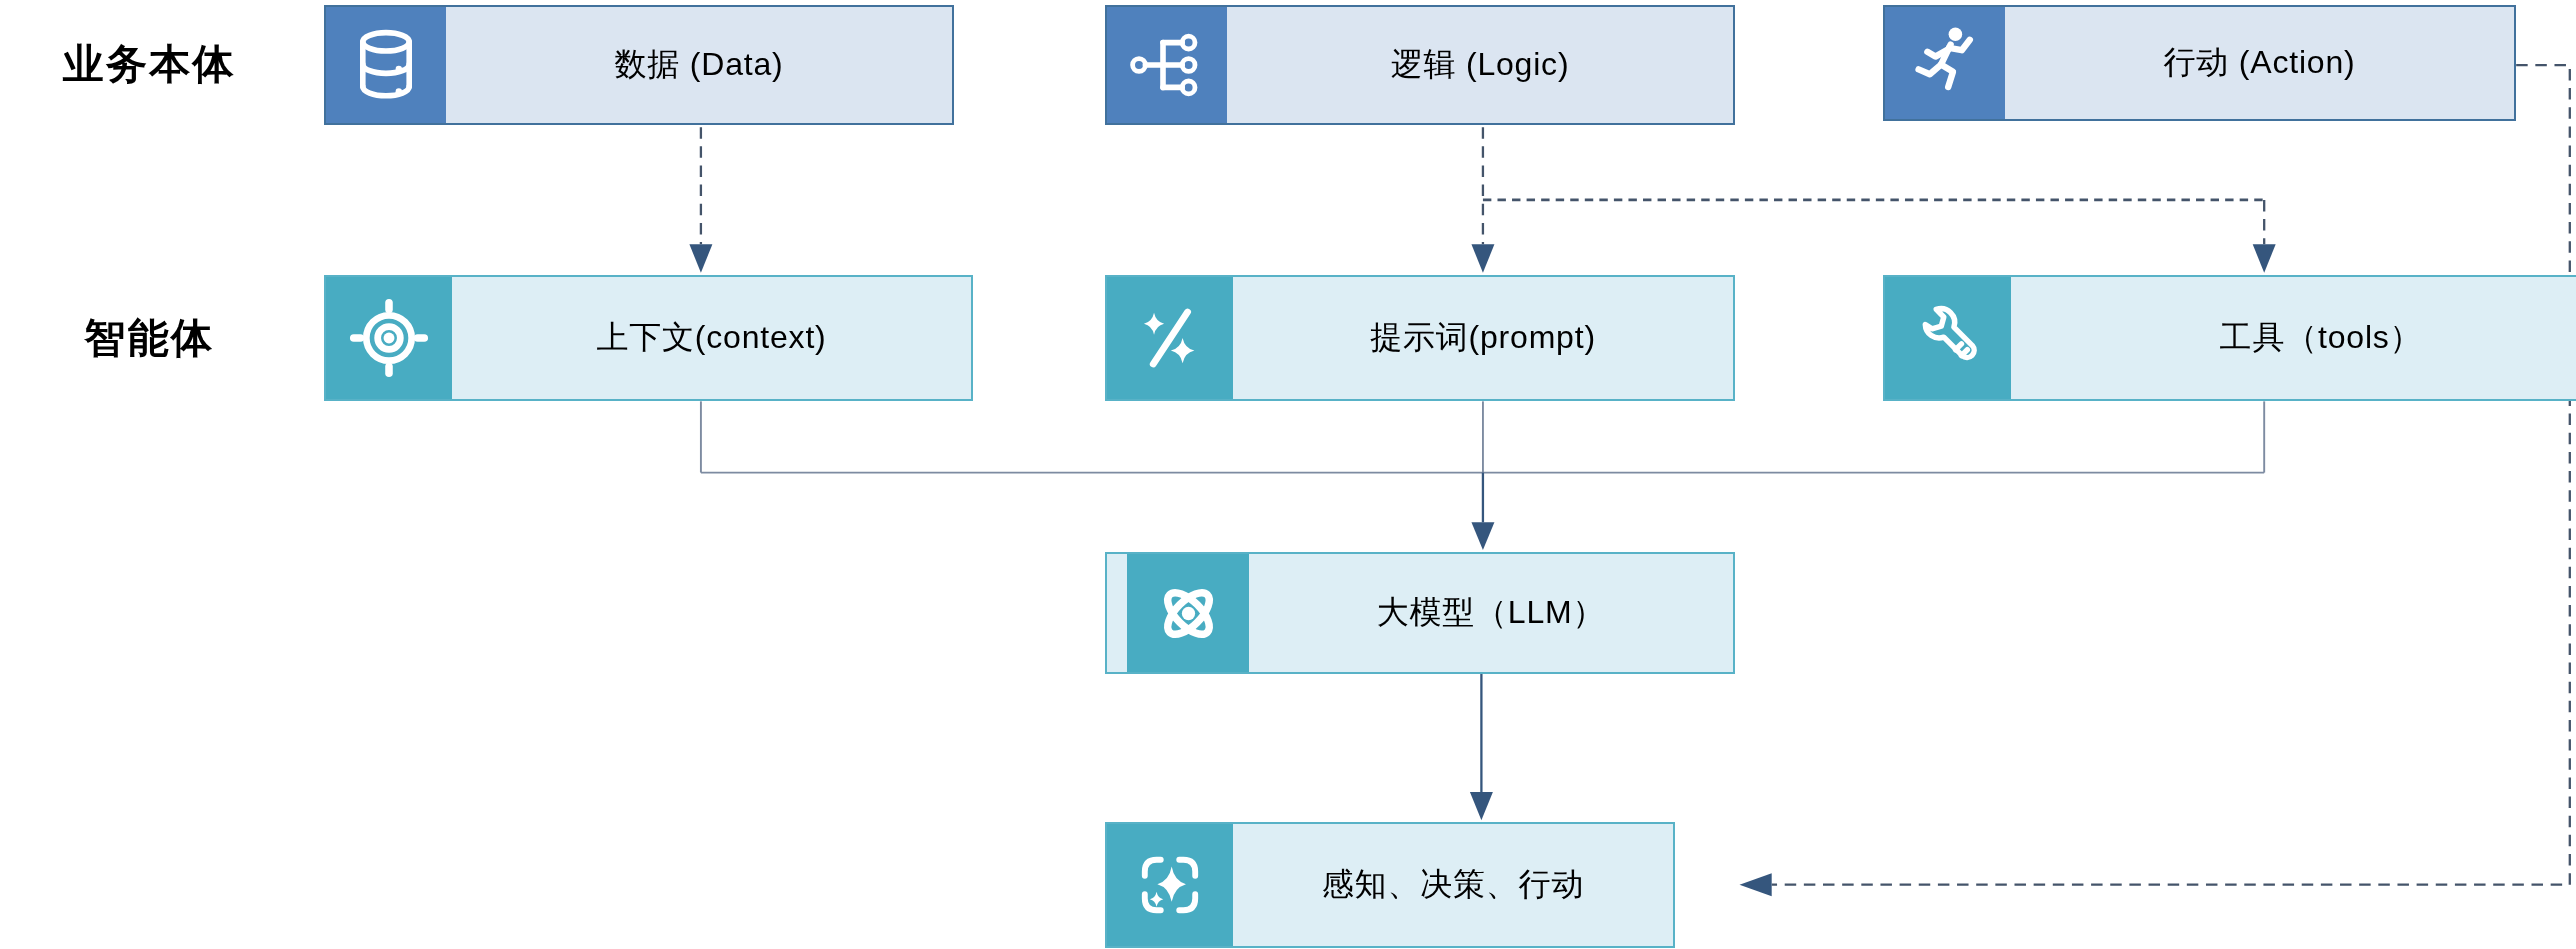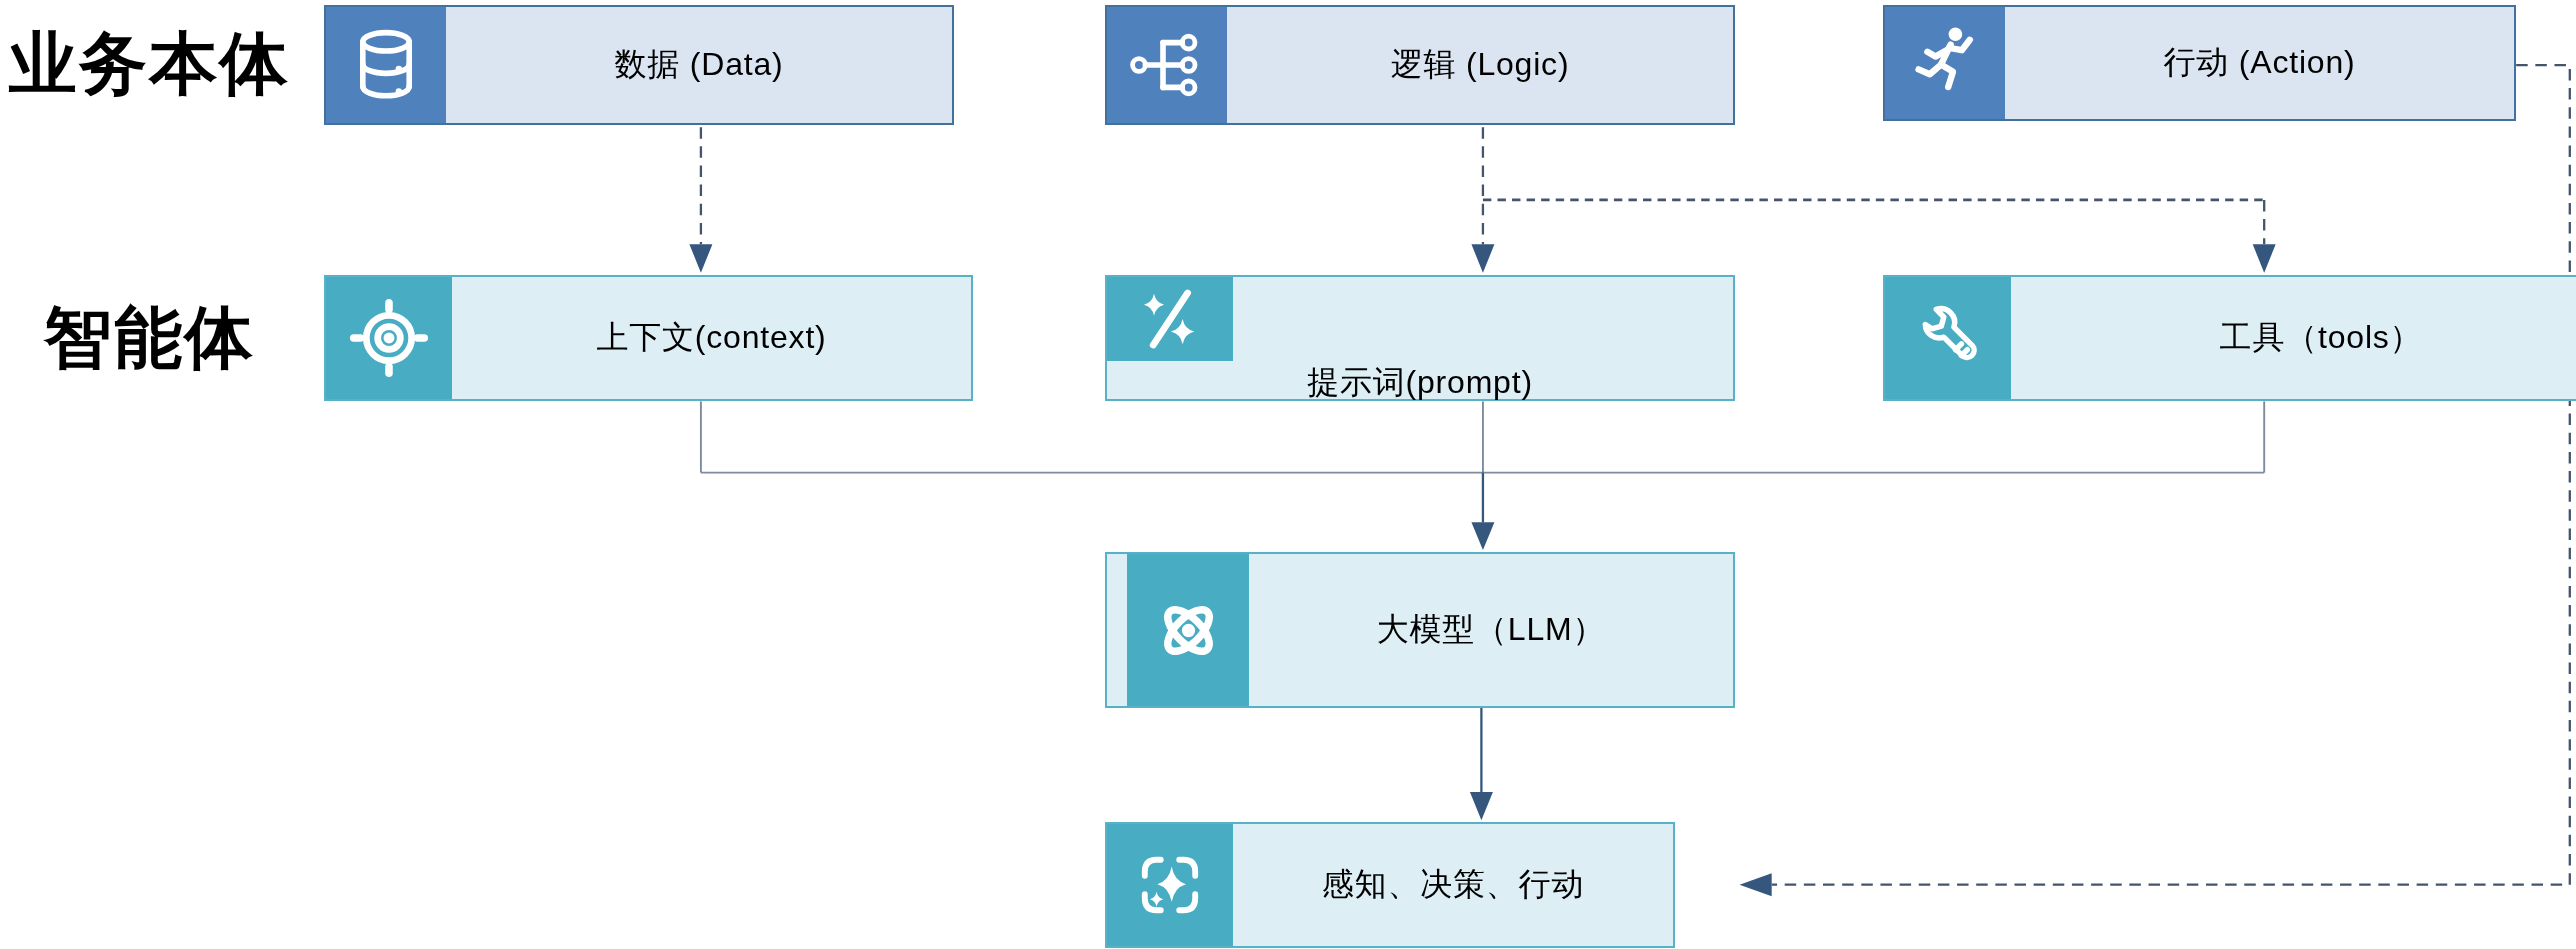--- a/index.html
+++ b/index.html
@@ -3,21 +3,21 @@
 <meta charset="utf-8">
 <style>
   html,body{margin:0;padding:0;}
   body{
     width:2576px;height:949px;position:relative;background:#ffffff;
     font-family:"Liberation Sans","DejaVu Sans",sans-serif;color:var(--text,#000);
     overflow:hidden;
   }
   .row-label{
     position:absolute;display:flex;align-items:center;justify-content:center;
-    font-size:68px;font-weight:700;letter-spacing:2.3px;color:var(--text,#000);
+    font-size:41px;font-weight:700;letter-spacing:2.3px;color:var(--text,#000);
     white-space:nowrap;
   }
   .box{
     position:absolute;display:flex;box-sizing:border-box;border:2.3px solid;
   }
   .box.blue{background:var(--blue-body);border-color:var(--blue-border);}
   .box.teal{background:var(--teal-body);border-color:var(--teal-border);}
   .icon-cell{
     flex:0 0 auto;display:flex;align-items:center;justify-content:center;
   }
@@ -134,21 +134,21 @@
         <path d="M50 8 V16"></path>
           <path d="M50 84 V92"></path>
         <path d="M8 50 H16"></path>
           <path d="M84 50 H92"></path>
       </g>
     </svg>
   </div>
   <div class="body-cell">上下文(context)</div>
 </div>
 
-<div class="box teal" style="left:1105px;top:275px;width:630px;height:126px;flex-direction:column;">
+<div class="box teal" style="left:1105px;top:275px;width:630px;height:126px;">
   <div class="icon-cell" style="width:126px;">
     <svg width="84" height="84" viewBox="0 0 100 100">
       <path class="wicon" stroke-width="8" d="M30 81 L71 19"></path>
       <path fill="#fff" d="M31 20 Q33.2 30.7 43 33 Q33.2 35.3 31 46 Q28.8 35.3 19 33 Q28.8 30.7 31 20 Z"></path>
       <path fill="#fff" d="M65 50 Q67.5 62.3 79 65 Q67.5 67.7 65 80 Q62.5 67.7 51 65 Q62.5 62.3 65 50 Z"></path>
     </svg>
   </div>
   <div class="body-cell">提示词(prompt)</div>
 </div>
 
@@ -158,21 +158,21 @@
       <g class="wicon" stroke-width="6.5">
         <path d="M23 34 A16.5 16.5 0 0 0 45 49 L67 71 A8.5 8.5 0 0 0 79 59 L57 37 A16.5 16.5 0 0 0 36 16 L45 25 L42 36 L31 39 Z"></path>
         <path d="M66 57 L59 64"></path>
         <path d="M73 64 L66 71"></path>
       </g>
     </svg>
   </div>
   <div class="body-cell">工具（tools）</div>
 </div>
 
-<div class="box teal" style="left:1105px;top:552px;width:630px;height:156px;padding-left:20px;">
+<div class="box teal" style="left:1105px;top:552px;width:630px;height:122px;padding-left:20px;">
   <div class="icon-cell" style="width:122px;">
     <svg width="83" height="83" viewBox="0 0 100 100">
       <g class="wicon" stroke-width="9">
         <ellipse cx="50" cy="50" rx="32" ry="15" transform="rotate(45 50 50)"></ellipse>
         <ellipse cx="50" cy="50" rx="32" ry="15" transform="rotate(-45 50 50)"></ellipse>
       </g>
       <circle cx="50" cy="50" r="8" fill="#fff"></circle>
     </svg>
   </div>
   <div class="body-cell">大模型（LLM）</div>

